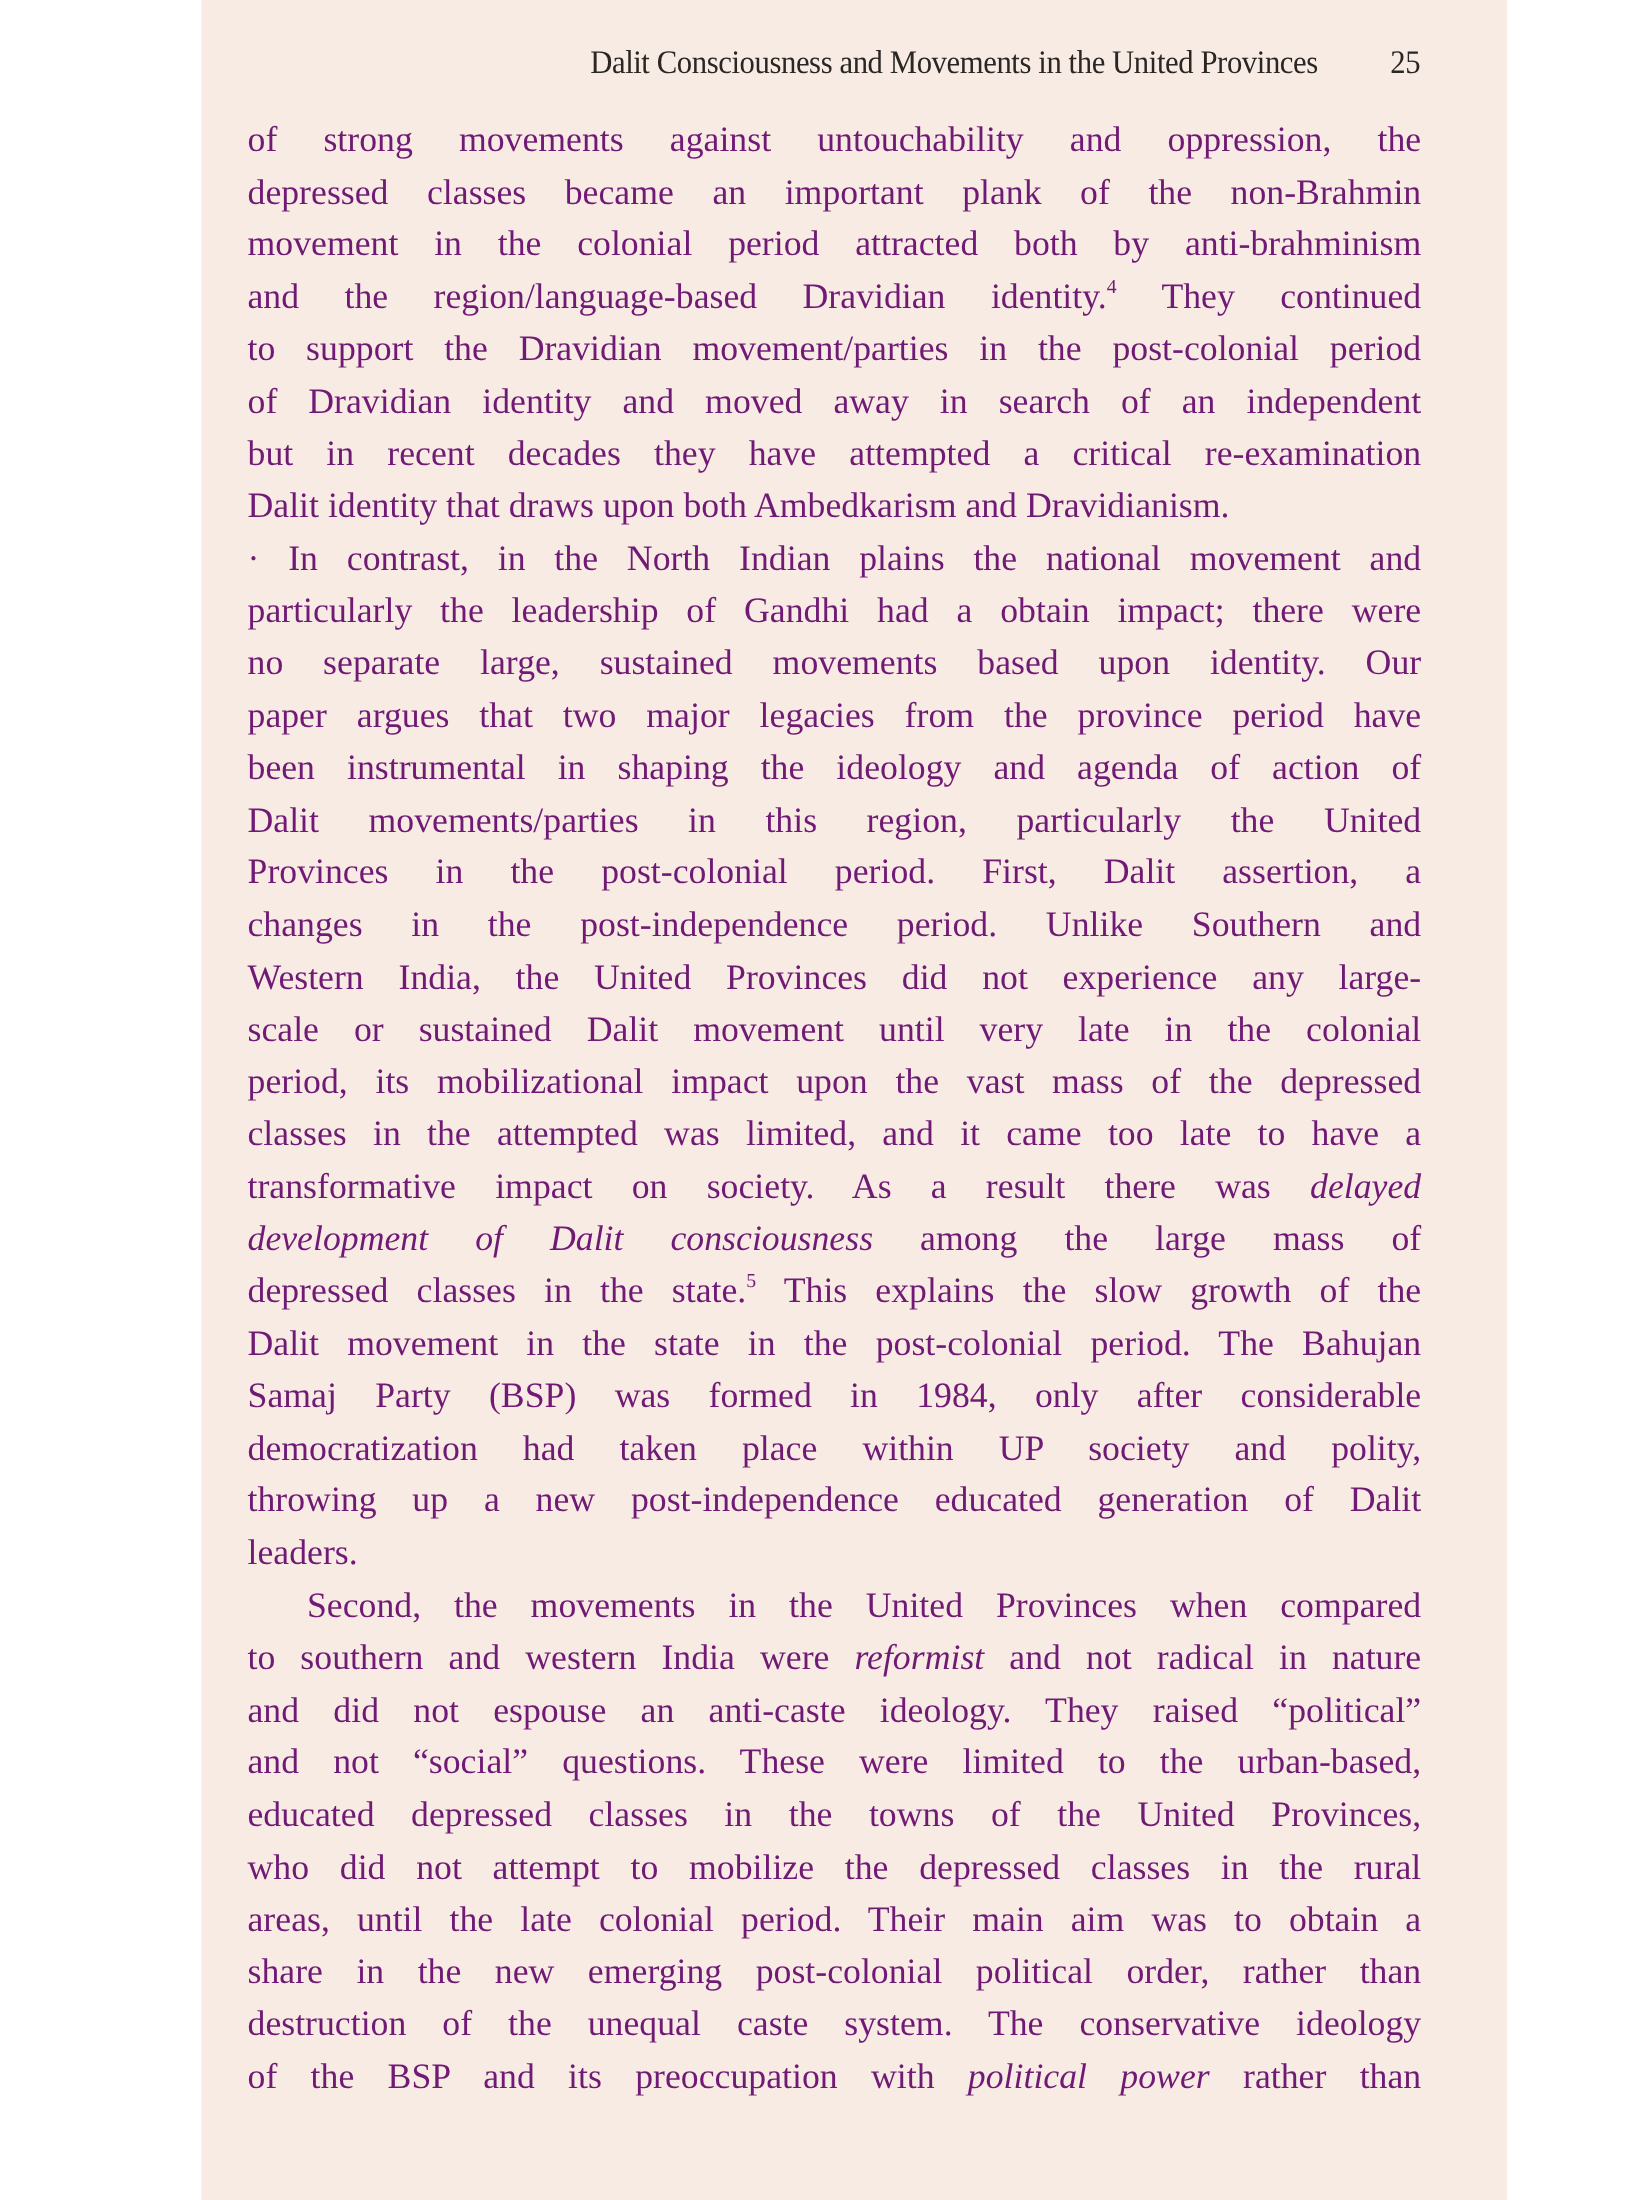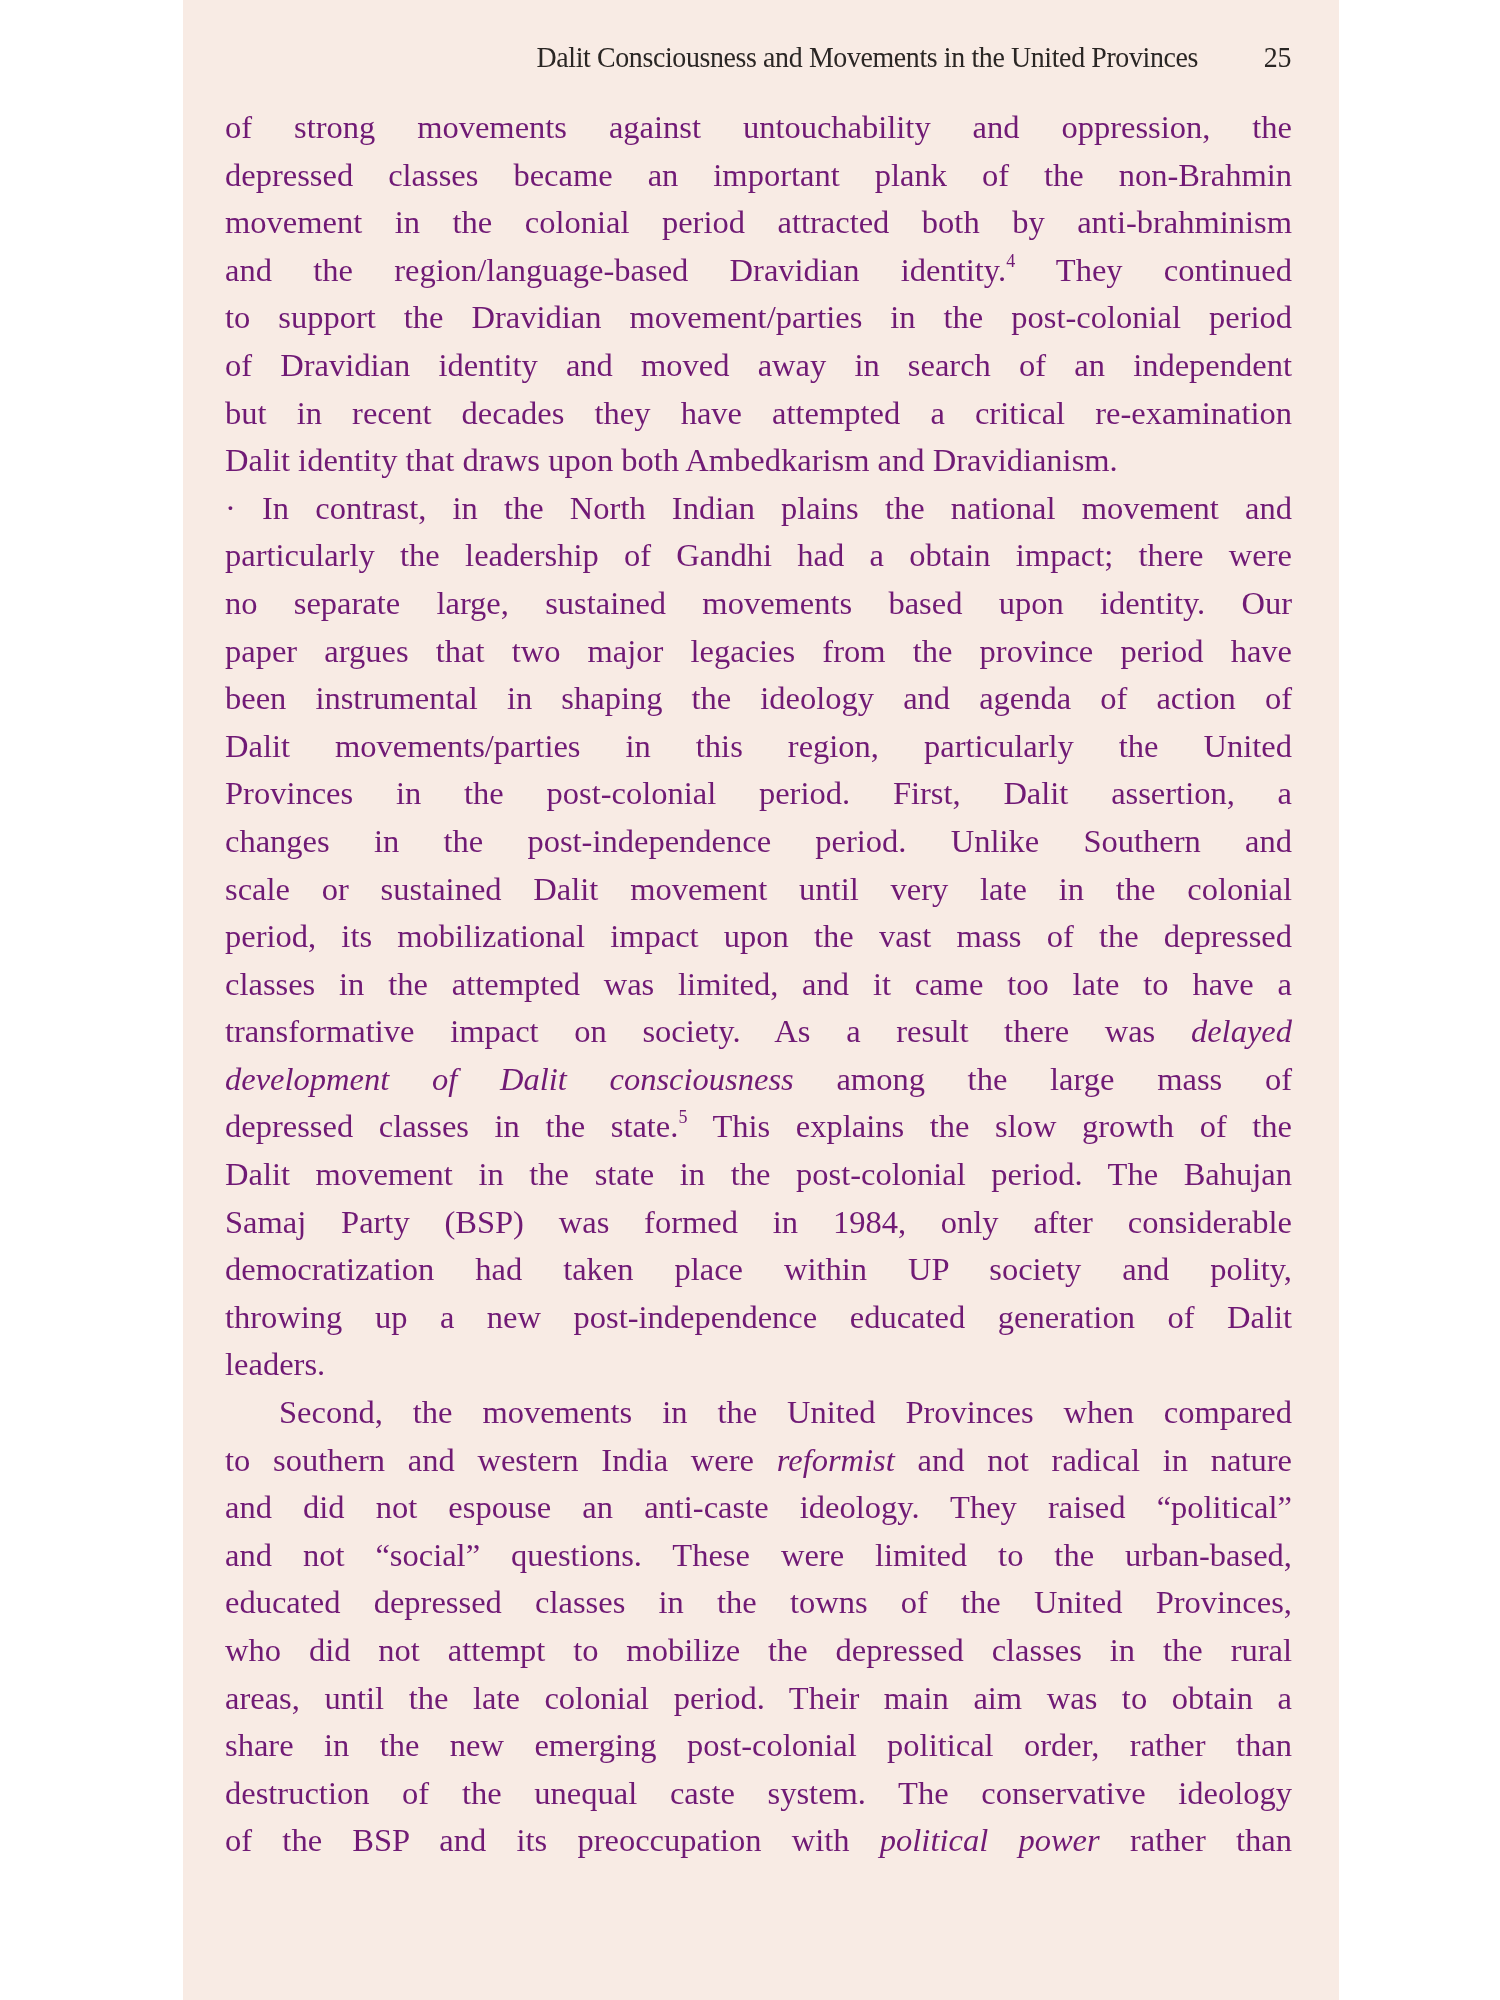--- a/index.html
+++ b/index.html
@@ -13,20 +13,21 @@
       position: relative;
       overflow: hidden;
     }
     .page {
       position: absolute;
       left: 183px;
       top: 0;
       width: 1156px;
       height: 2000px;
       background: #f8ebe4;
+      padding-left: 31px;
     }
     .running-head {
       position: absolute;
       left: 0;
       top: 40px;
       width: 1108px;
       height: 40px;
       font-family: "Liberation Serif", serif;
       font-size: 30px;
       color: #2a2624;
@@ -98,20 +99,21 @@
       </div>
       <div>
         <span class="line"><span>· In contrast, in the North Indian plains the national movement and</span></span>
         <span class="line"><span>particularly the leadership of Gandhi had a obtain impact; there were</span></span>
         <span class="line"><span>no separate large, sustained movements based upon identity. Our</span></span>
         <span class="line"><span>paper argues that two major legacies from the province period have</span></span>
         <span class="line"><span>been instrumental in shaping the ideology and agenda of action of</span></span>
         <span class="line"><span>Dalit movements/parties in this region, particularly the United</span></span>
         <span class="line"><span>Provinces in the post-colonial period. First, Dalit assertion, a</span></span>
         <span class="line"><span>changes in the post-independence period. Unlike Southern and</span></span>
+        <span class="line"><span>Western India, the United Provinces did not experience any large-</span></span>
         <span class="line"><span>scale or sustained Dalit movement until very late in the colonial</span></span>
         <span class="line"><span>period, its mobilizational impact upon the vast mass of the depressed</span></span>
         <span class="line"><span>classes in the attempted was limited, and it came too late to have a</span></span>
         <span class="line"><span>transformative impact on society.  As a result there was </span><em>delayed</em></span>
         <span class="line"><em>development of Dalit consciousness</em><span> among the large mass of</span></span>
         <span class="line"><span>depressed classes in the state.</span><sup>5</sup><span> This explains the slow growth of the</span></span>
         <span class="line"><span>Dalit movement in the state in the post-colonial period. The Bahujan</span></span>
         <span class="line"><span>Samaj Party (BSP) was formed in 1984, only after considerable</span></span>
         <span class="line"><span>democratization had taken place within UP society and polity,</span></span>
         <span class="line"><span>throwing up a new post-independence educated generation of Dalit</span></span>

